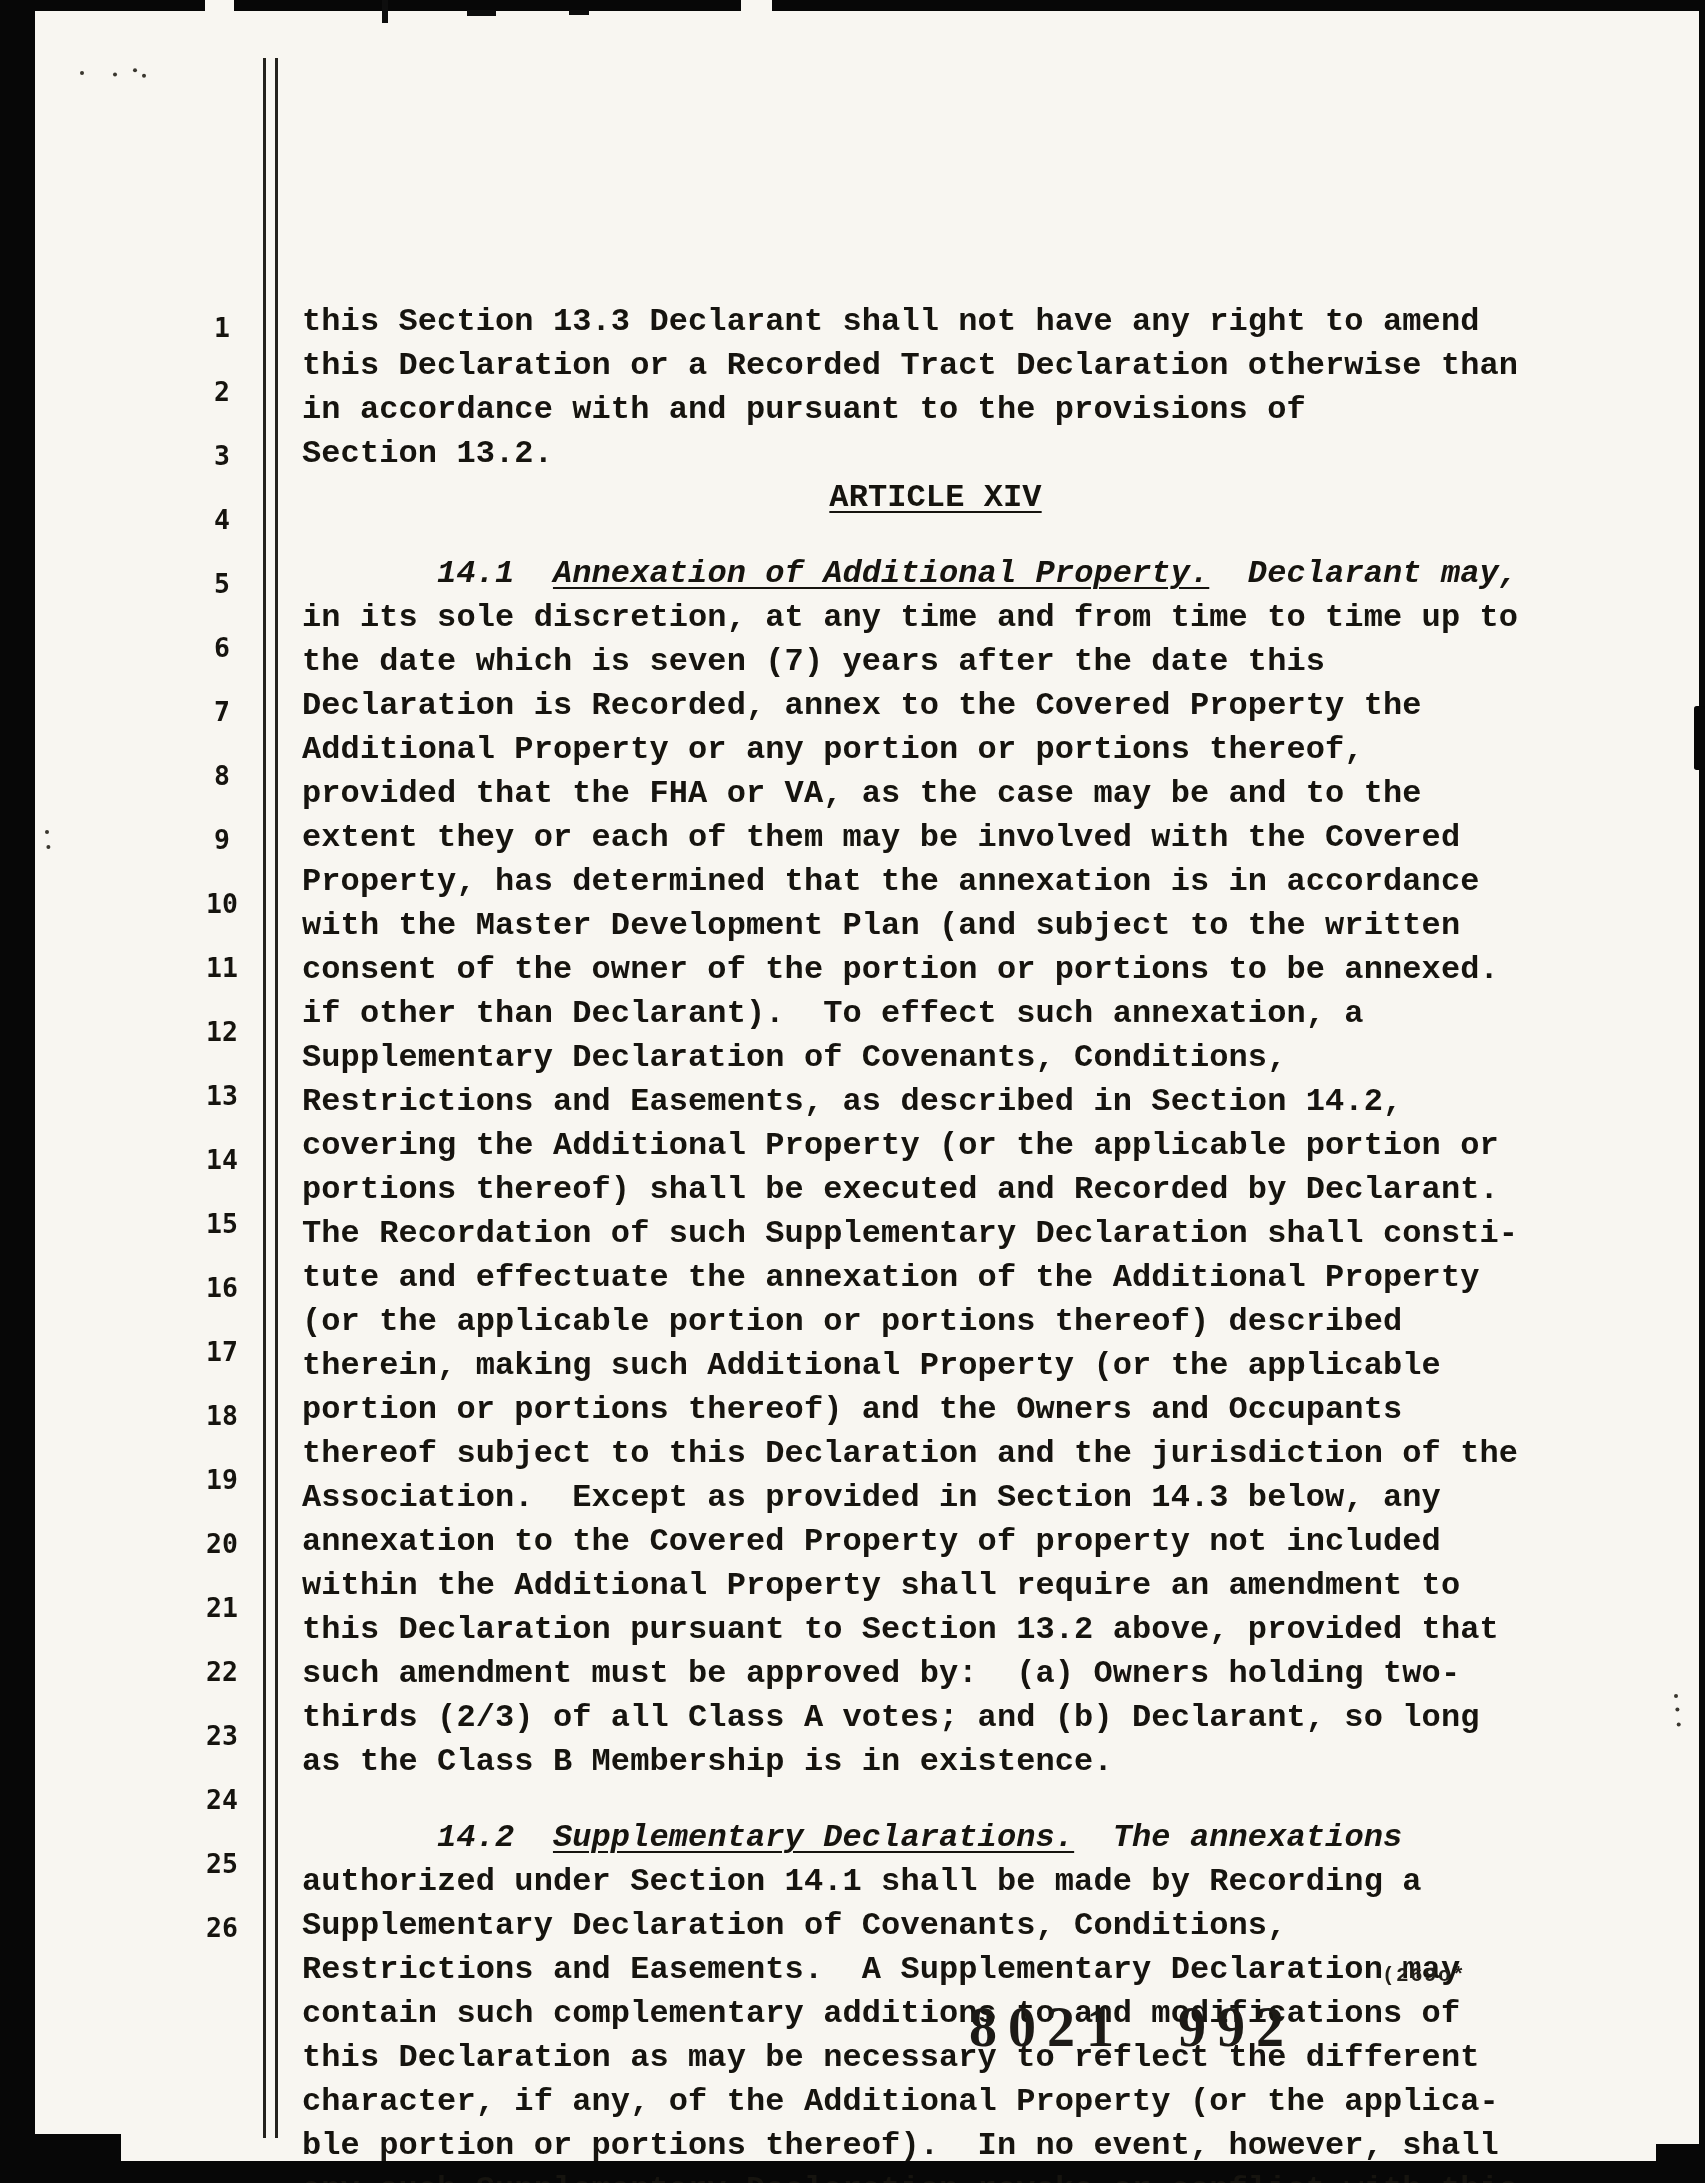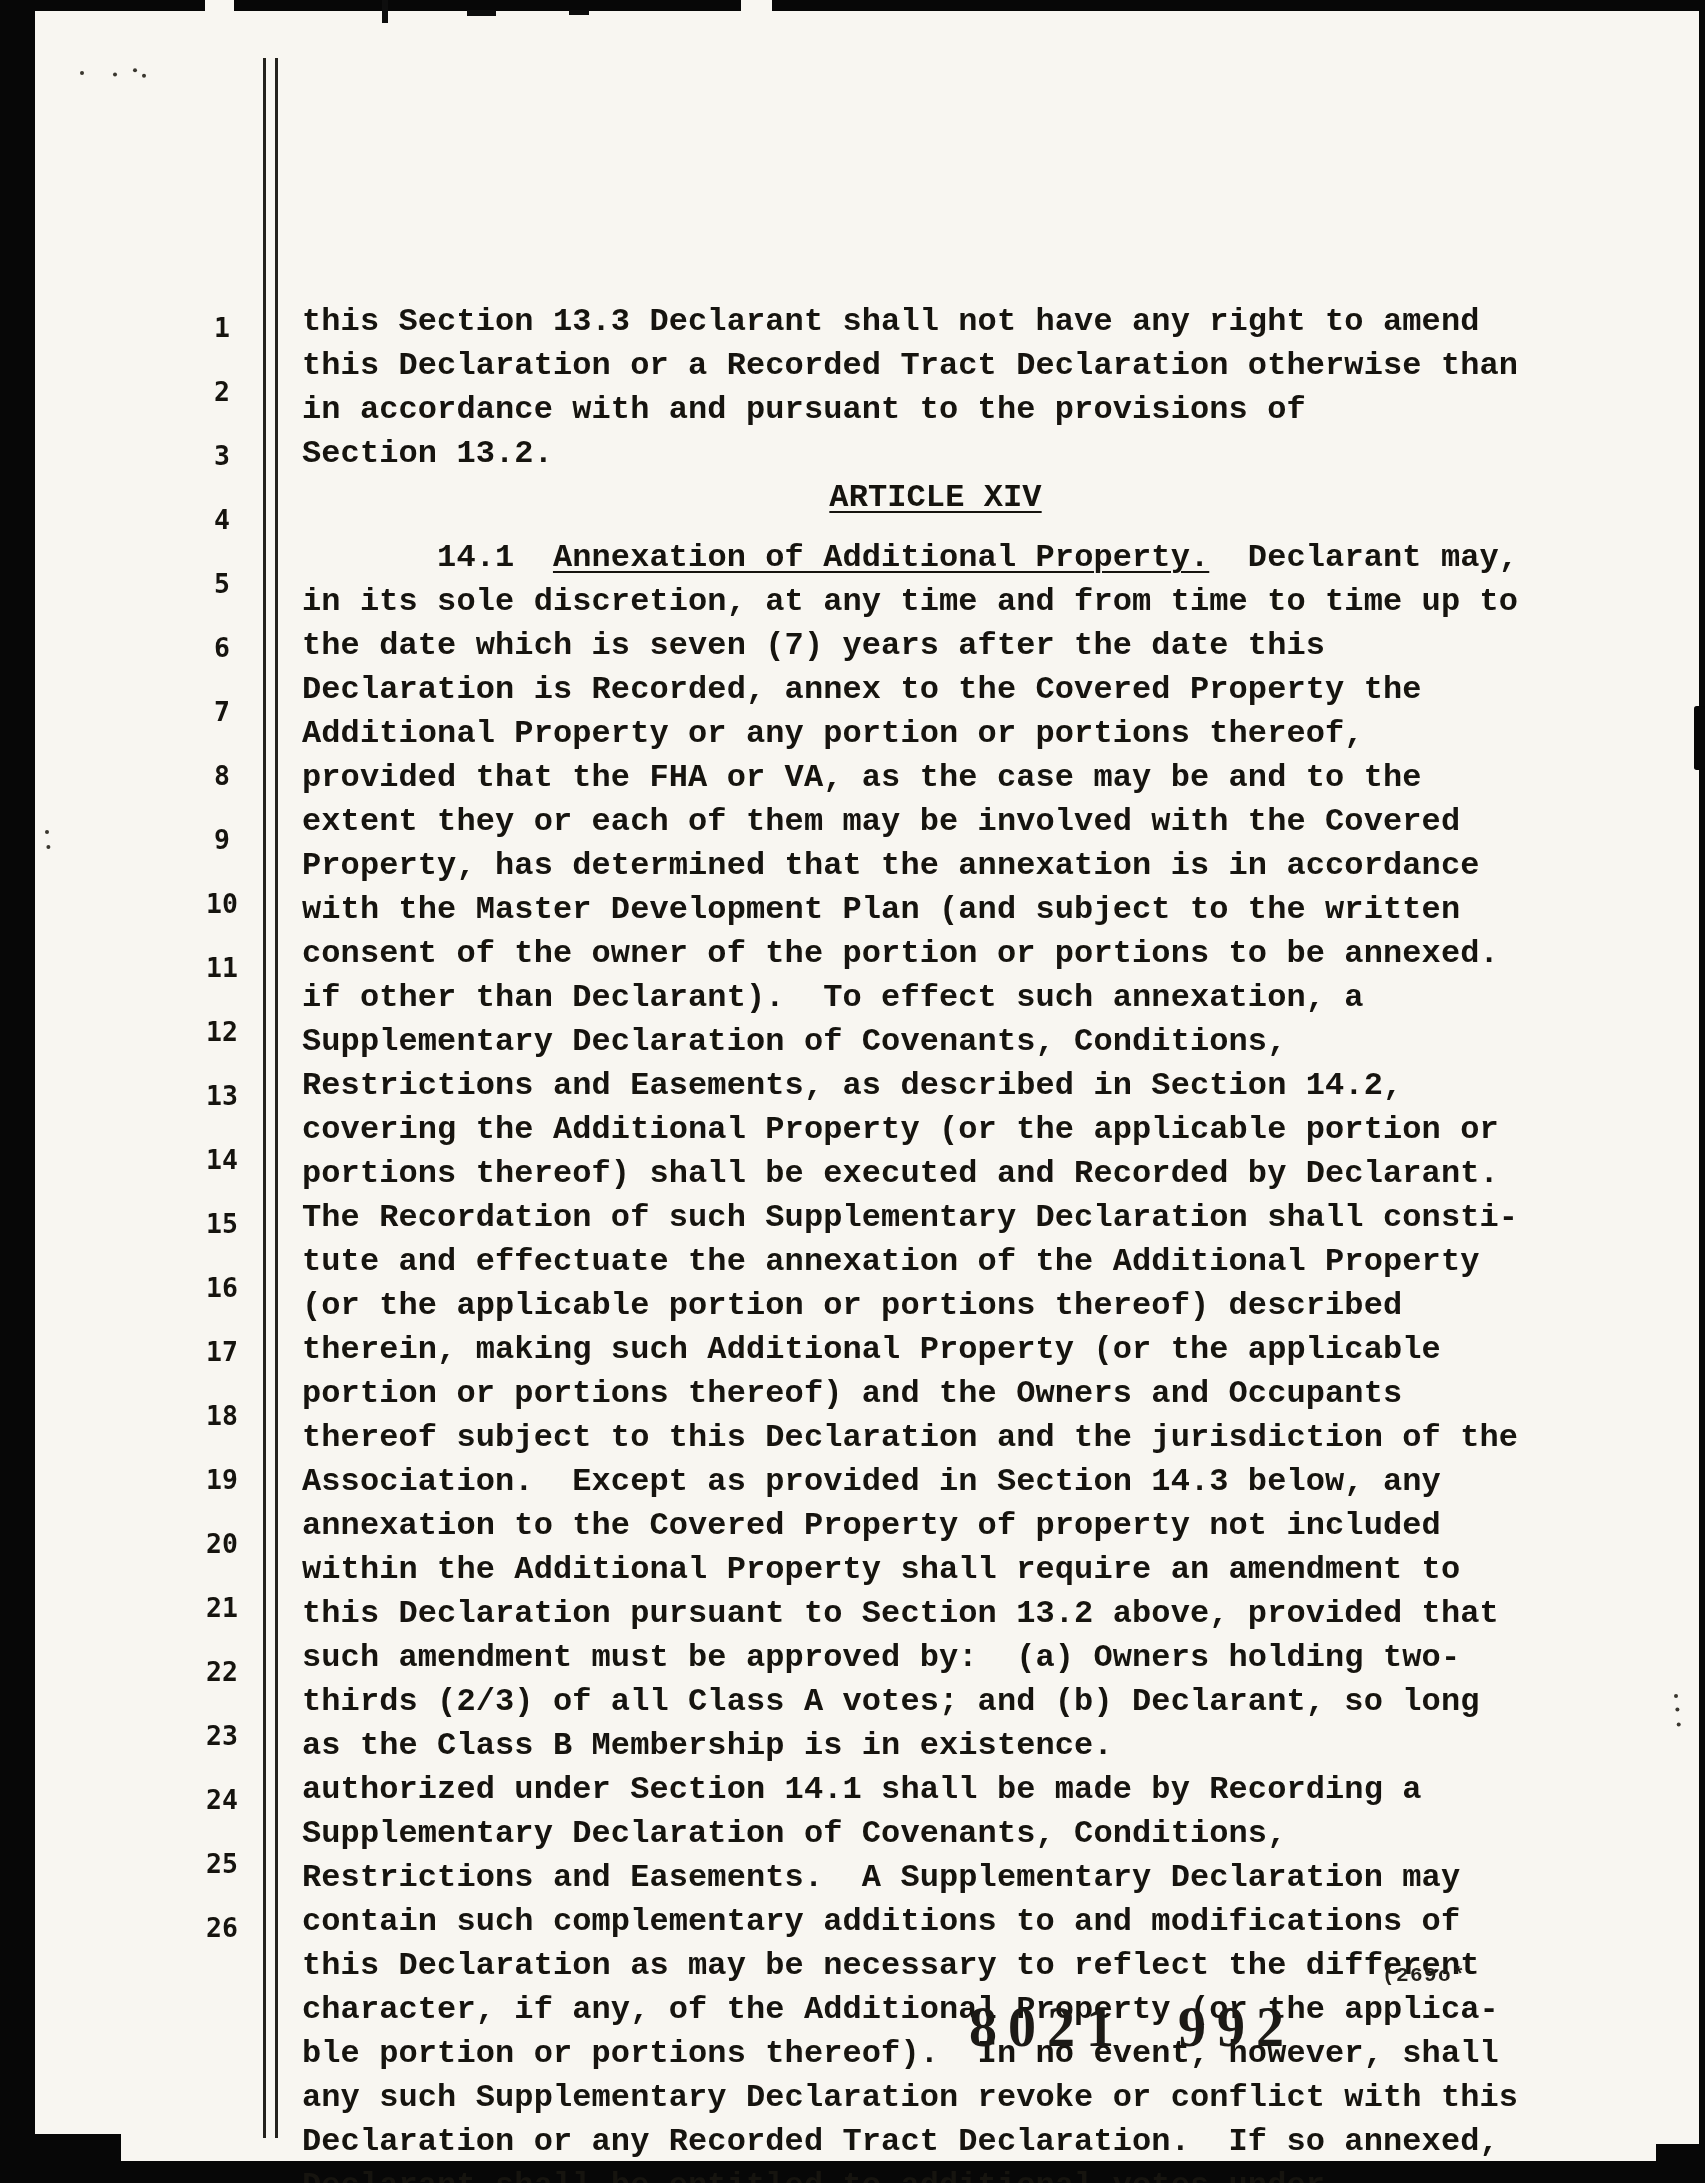--- a/index.html
+++ b/index.html
@@ -61,21 +61,21 @@
     position: absolute;
     left: 302px; top: 300px;
     width: 1267px;
     font-size: 32px;
     font-weight: bold;
     line-height: 44px;
     letter-spacing: 0.1px;
   }
   .text-col pre { margin: 0; font: inherit; letter-spacing: inherit; white-space: pre; }
   .heading { text-align: center; }
-  .lead-line { margin-top: 16px; white-space: pre; }
+  .lead-line { margin-top: 32px; white-space: pre; font-style: italic; }
   .u { text-decoration: underline; text-underline-offset: 5.4px; text-decoration-thickness: 2px; }
 
   .footer-page {
     position: absolute;
     top: 1936px; left: 310px; width: 1249px;
     text-align: center;
     font-size: 32px; font-weight: bold;
   }
 
   .corner-code {
@@ -180,20 +180,21 @@
 portion or portions thereof) and the Owners and Occupants
 thereof subject to this Declaration and the jurisdiction of the
 Association.  Except as provided in Section 14.3 below, any
 annexation to the Covered Property of property not included
 within the Additional Property shall require an amendment to
 this Declaration pursuant to Section 13.2 above, provided that
 such amendment must be approved by:  (a) Owners holding two-
 thirds (2/3) of all Class A votes; and (b) Declarant, so long
 as the Class B Membership is in existence.</pre>
 
+    <div class="lead-line"><span>       14.2  </span><span class="u">Supplementary Declarations.</span><span>  The annexations</span></div>
 
     <pre>authorized under Section 14.1 shall be made by Recording a
 Supplementary Declaration of Covenants, Conditions,
 Restrictions and Easements.  A Supplementary Declaration may
 contain such complementary additions to and modifications of
 this Declaration as may be necessary to reflect the different
 character, if any, of the Additional Property (or the applica-
 ble portion or portions thereof).  In no event, however, shall
 any such Supplementary Declaration revoke or conflict with this
 Declaration or any Recorded Tract Declaration.  If so annexed,

